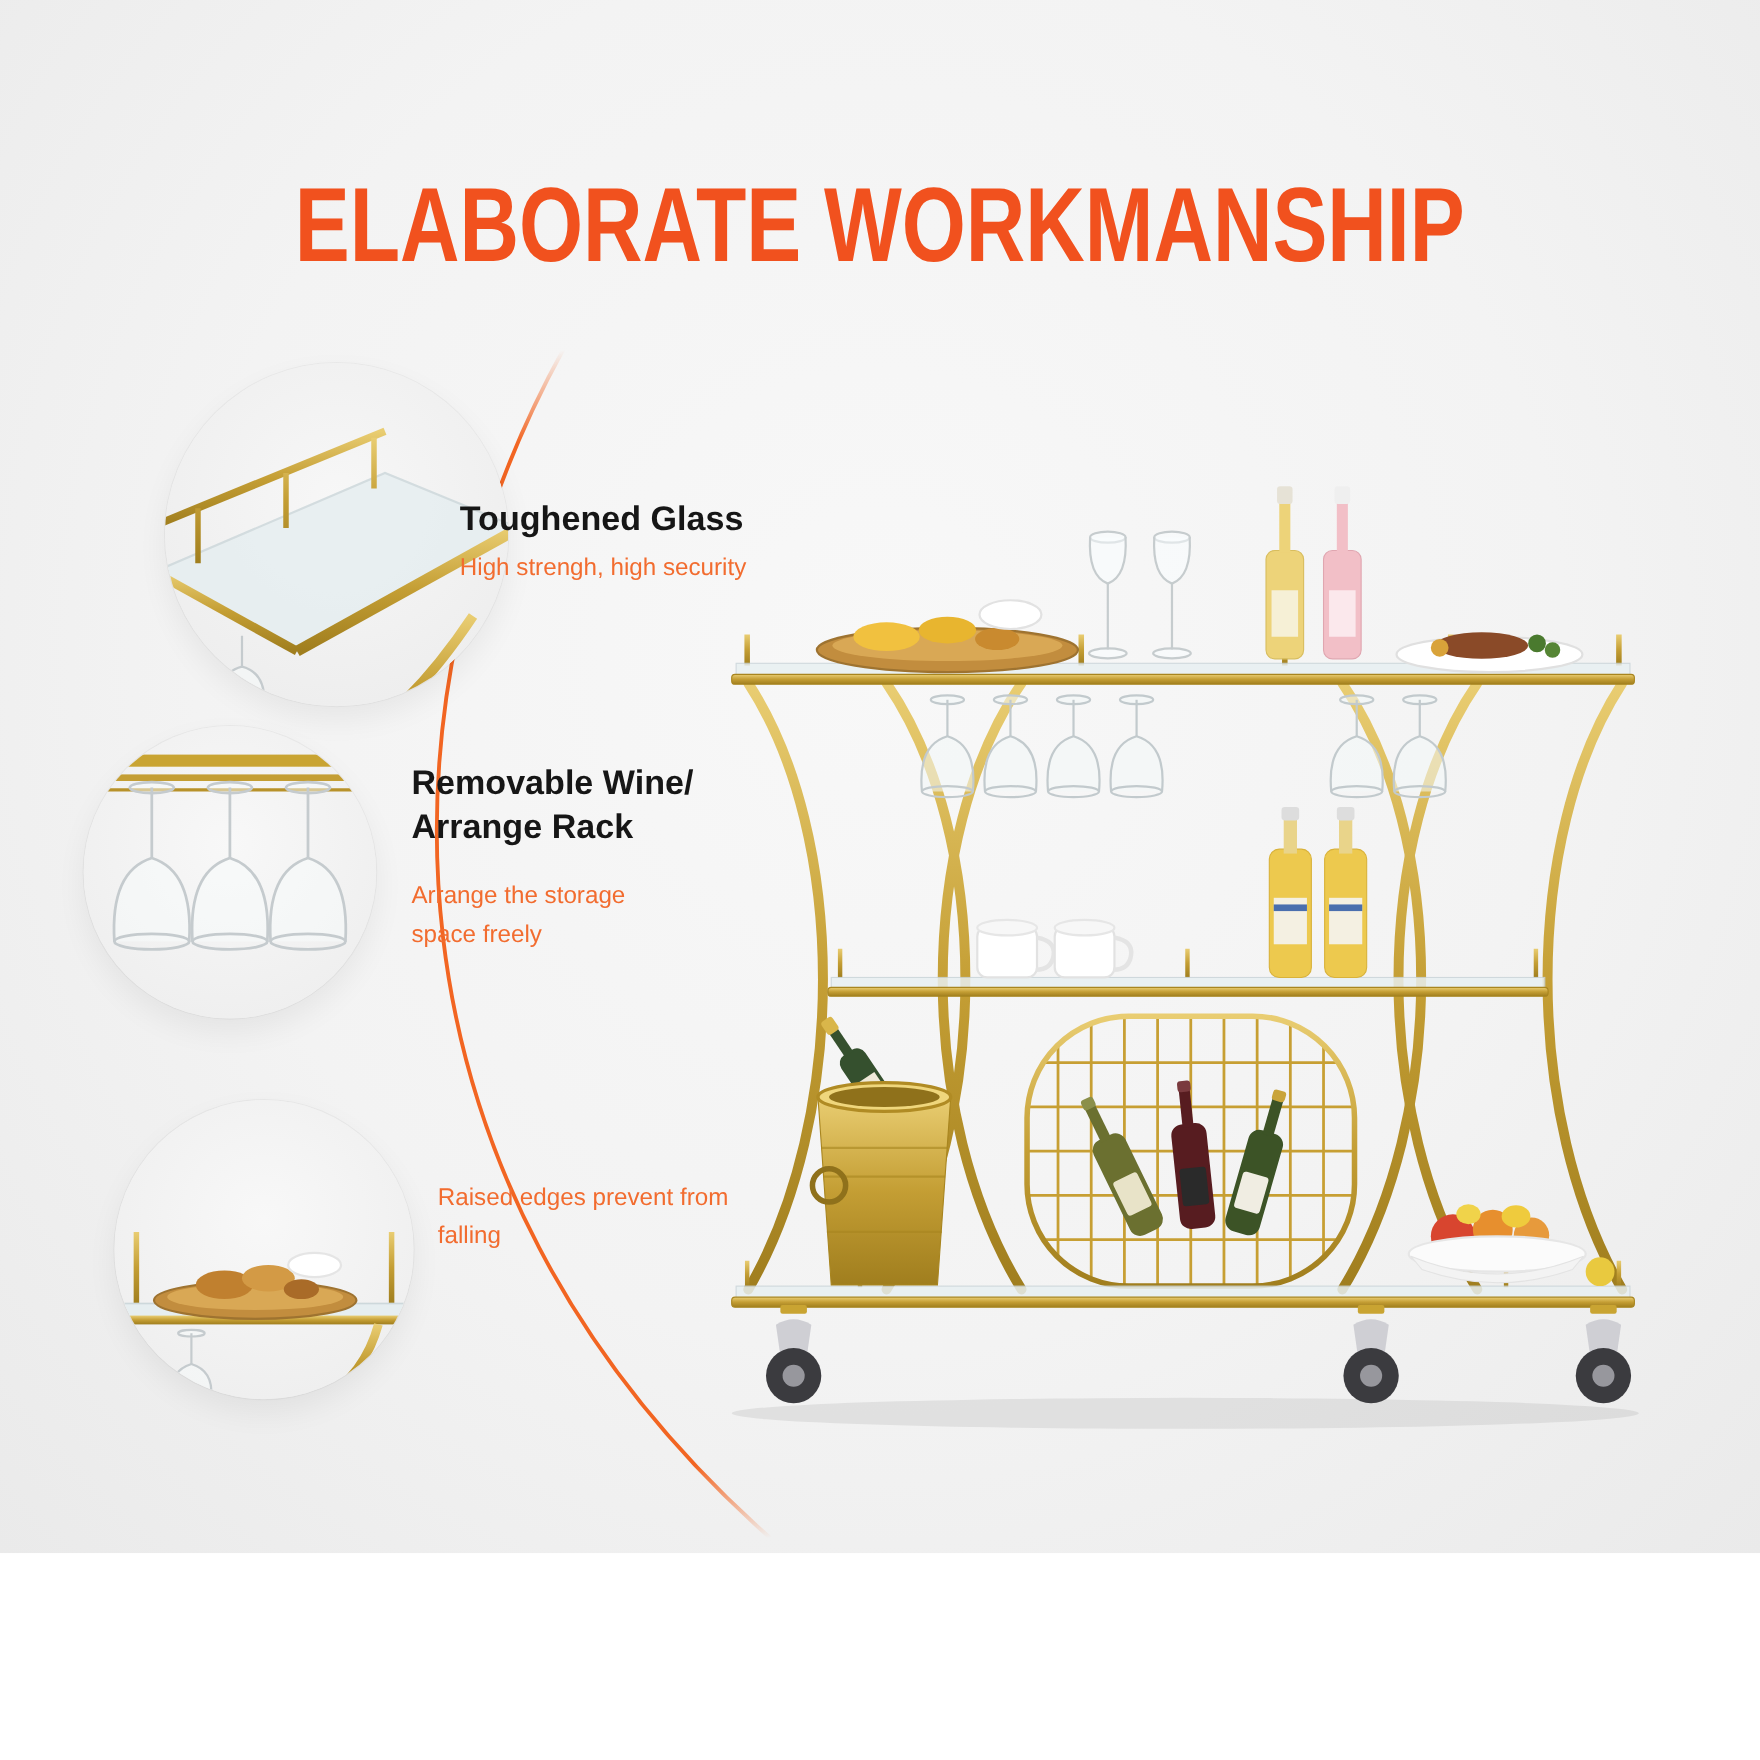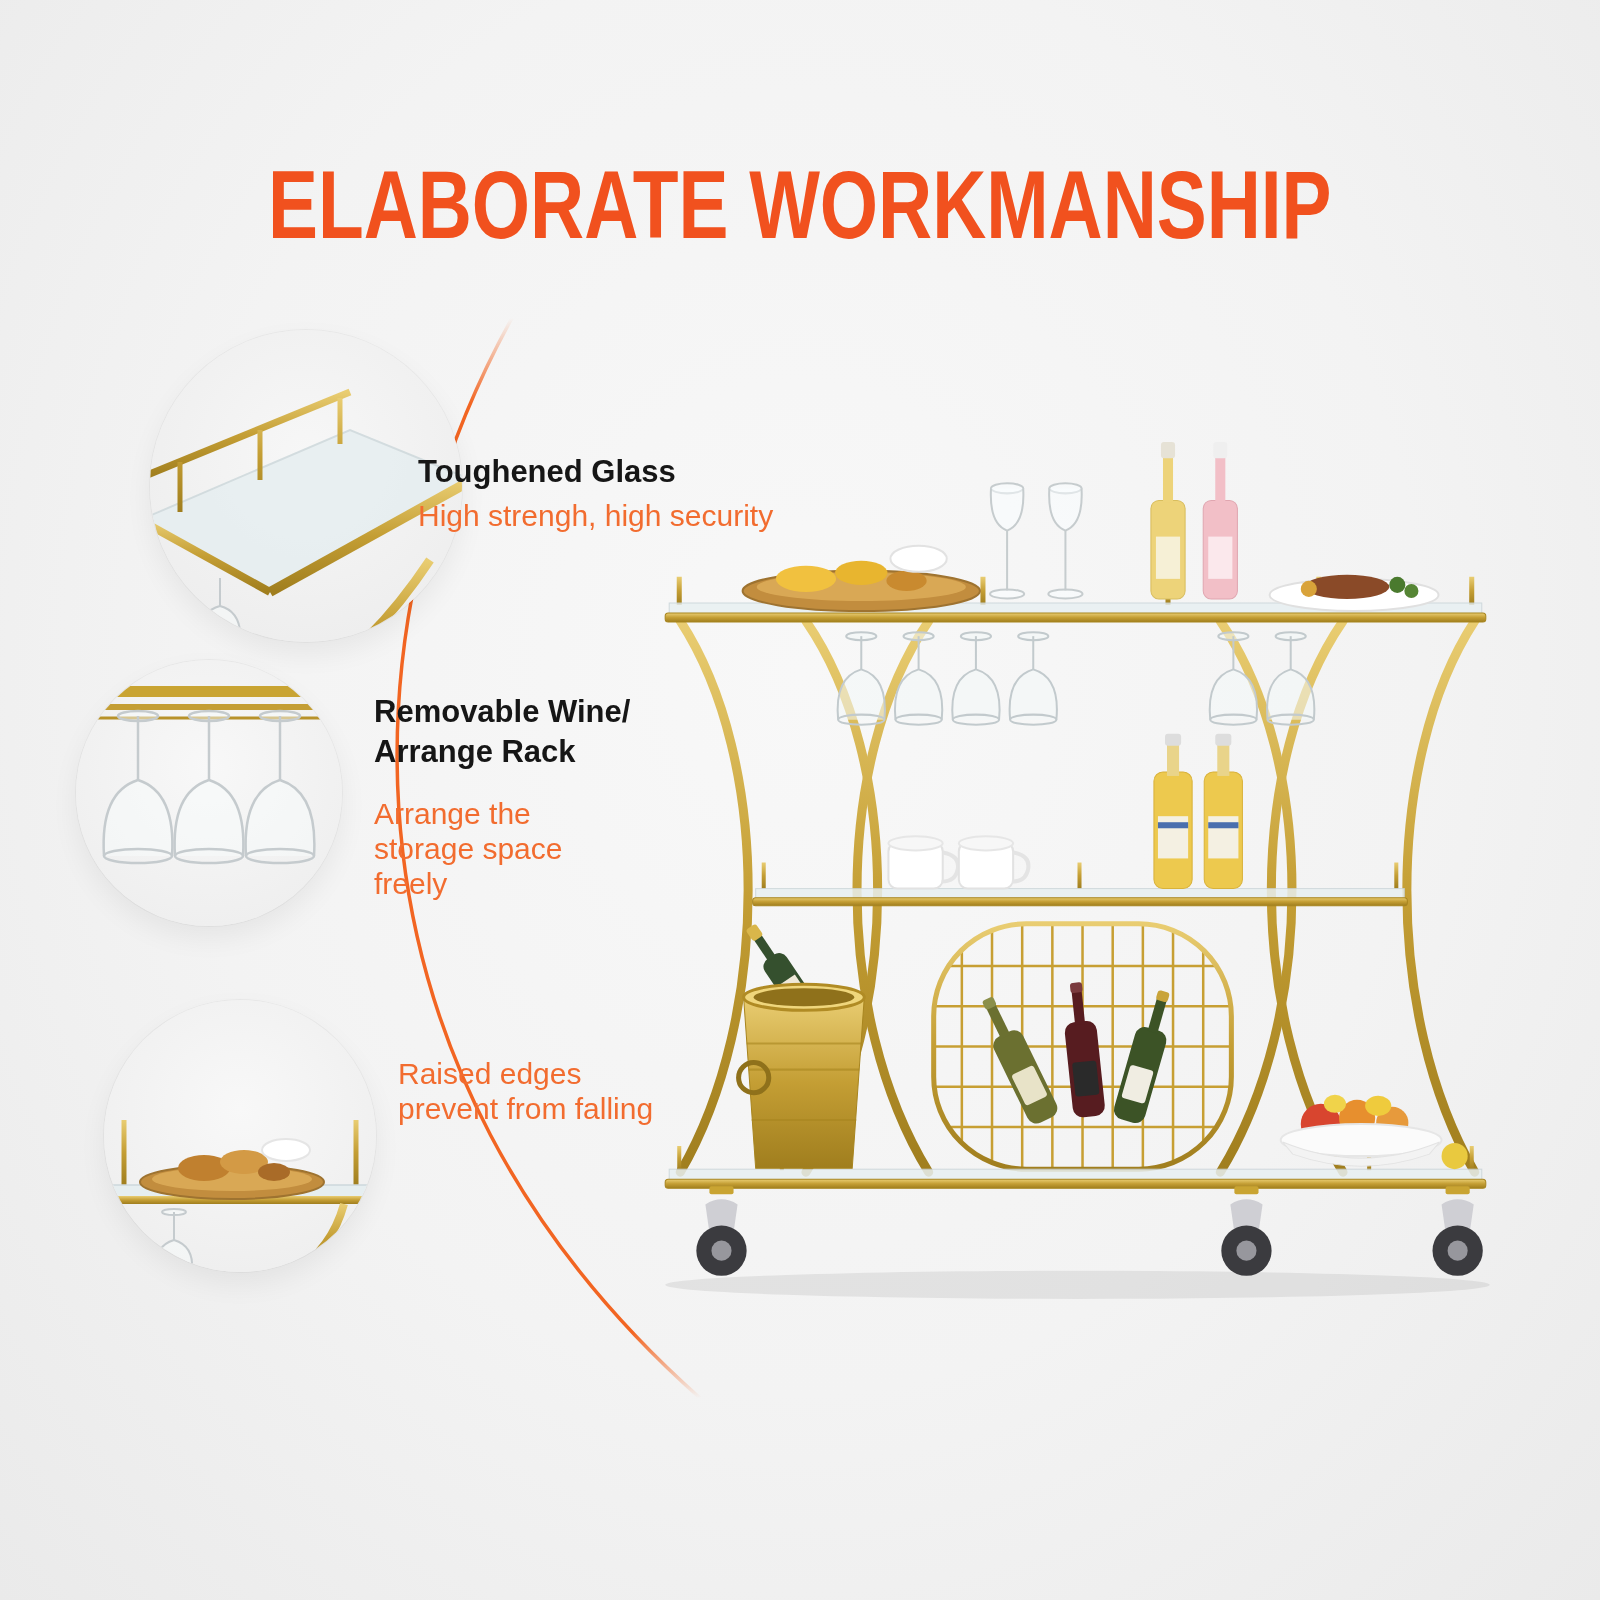--- a/index.html
+++ b/index.html
@@ -5,45 +5,45 @@
   :root{
     --accent:#F1511E;
     --accent-light:#F26C2F;
     --text-dark:#161616;
     --gold:#C49E34;
     --background:#F4F4F4;
   }
   *{box-sizing:border-box;margin:0;padding:0;}
   body{font-family:"Liberation Sans",sans-serif;background:#fff;}
   .stage{
-    position:relative;width:1600px;height:1600px;overflow:hidden;
+    position:relative;width:1600px;height:1412px;overflow:hidden;
     background:radial-gradient(ellipse at 50% 42%, #f8f8f8 0%, #f3f3f3 55%, #eaeaea 100%);
   }
   .headline{position:absolute;top:150px;left:0;width:1600px;text-align:center;z-index:3;}
   .headline span{
     display:inline-block;font-size:96px;font-weight:bold;color:var(--accent);
     transform:scaleX(0.78);transform-origin:center;white-space:nowrap;letter-spacing:0px;
   }
   .detail-circle{
     position:absolute;border-radius:50%;overflow:hidden;z-index:2;background:#f1f1f1;
     box-shadow:0 0 0 1px rgba(0,0,0,0.04), 0 12px 28px rgba(0,0,0,0.06);
   }
   .circle-1{left:150px;top:330px;width:312px;height:312px;}
   .circle-2{left:76px;top:660px;width:266px;height:266px;}
   .circle-3{left:104px;top:1000px;width:272px;height:272px;}
   .detail-circle svg{display:block;width:100%;height:100%;}
   .feature{position:absolute;z-index:3;}
   .feature-title{font-size:31px;font-weight:bold;color:var(--text-dark);line-height:40px;}
-  .feature-desc{font-size:30px;color:var(--accent-light);line-height:35px;margin-top:9px;}
+  .feature-desc{font-size:22px;color:var(--accent-light);line-height:35px;margin-top:9px;}
   .feature-1{left:418px;top:452px;}
   .feature-1 .feature-desc{margin-top:6px;}
   .feature-2{left:374px;top:680px;width:310px;margin-top:12px;}
   .feature-2 .feature-desc{width:250px;margin-top:24px;}
   .feature-3{left:398px;top:1048px;width:320px;}
-  .feature-3 .feature-desc{width:270px;margin-top:8px;}
+  .feature-3 .feature-desc{width:270px;margin-top:22px;}
   .connector{position:absolute;left:0;top:0;z-index:1;pointer-events:none;}
   .cart-wrap{position:absolute;left:655px;top:428px;width:845px;height:885px;z-index:2;}
   .cart-wrap svg{display:block;width:100%;height:100%;}
 </style>
 </head>
 <body>
 
 <div class="stage">
 
   <div class="headline">

